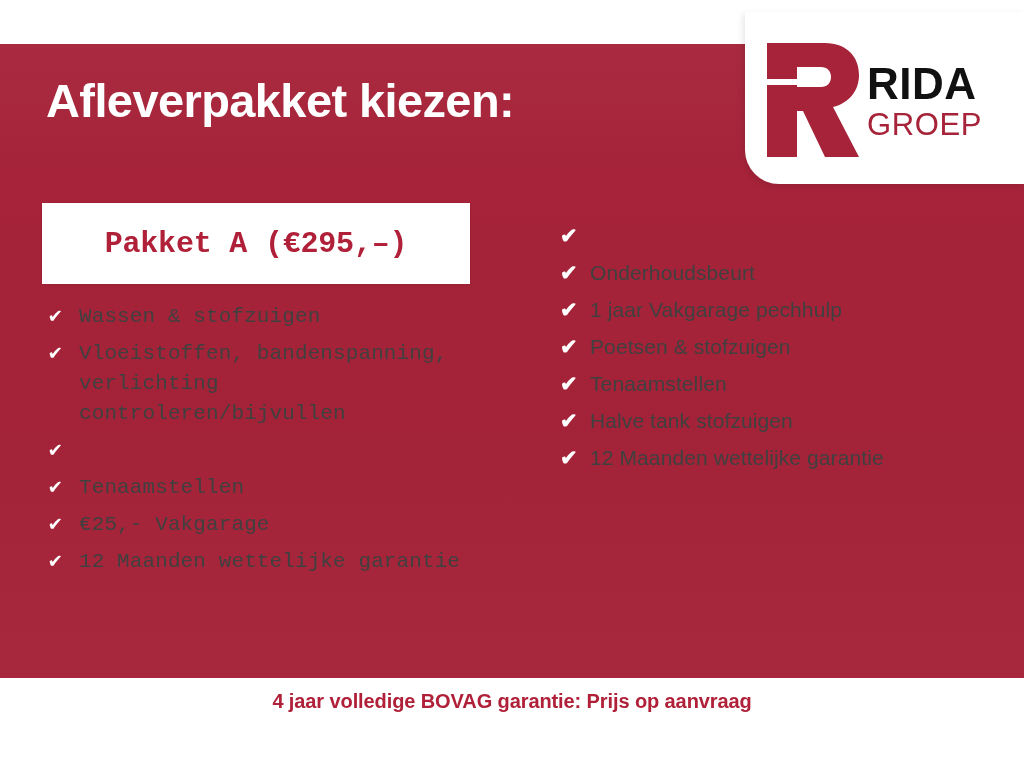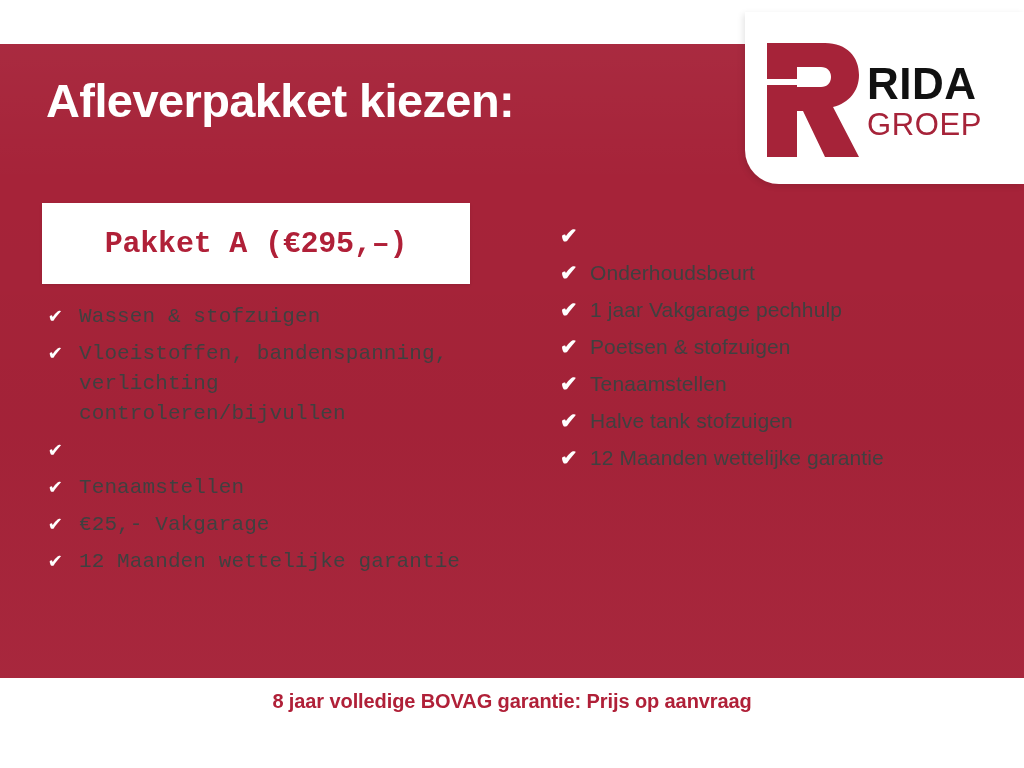--- a/index.html
+++ b/index.html
@@ -272,16 +272,16 @@
         <li class="feature">
           <span class="check">✔</span>
           <span class="feature-text">12 Maanden wettelijke garantie</span>
         </li>
       </ul>
     </div>
 
   </div>
 
   <div class="footer-bar">
-    <span class="footer-text">8 jaar volledige BOVAG garantie: Prijs op aanvraag</span>
+    <span class="footer-text">4 jaar volledige BOVAG garantie: Prijs op aanvraag</span>
   </div>
 
 </div>
 
 </body></html>

